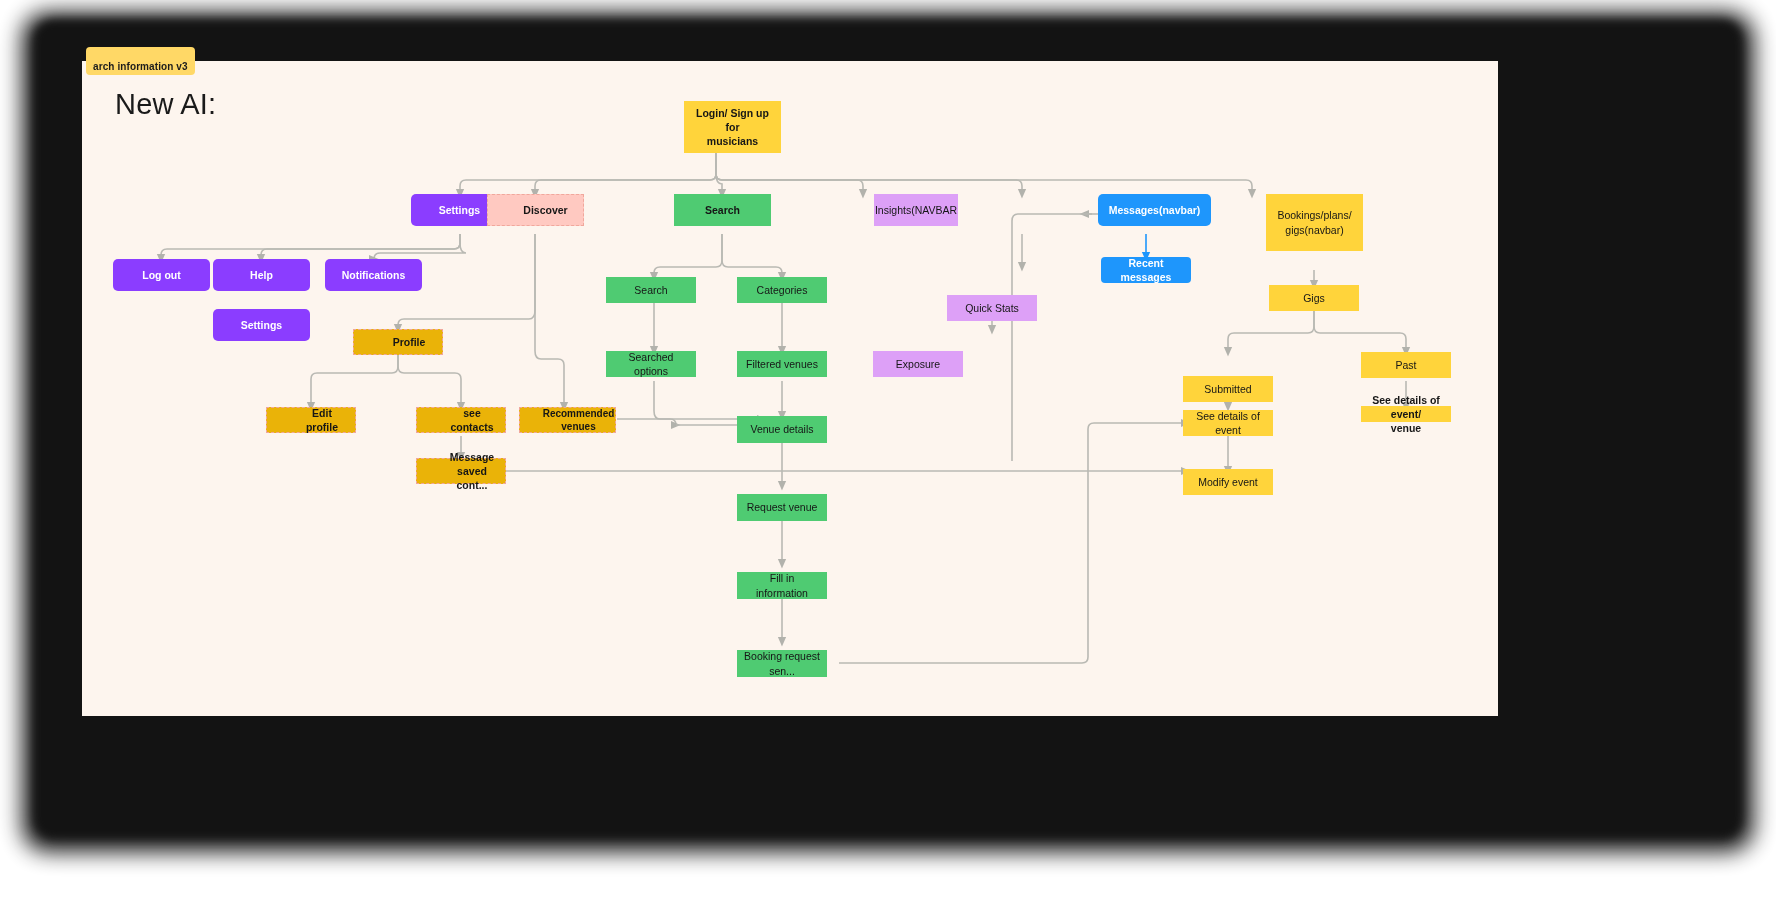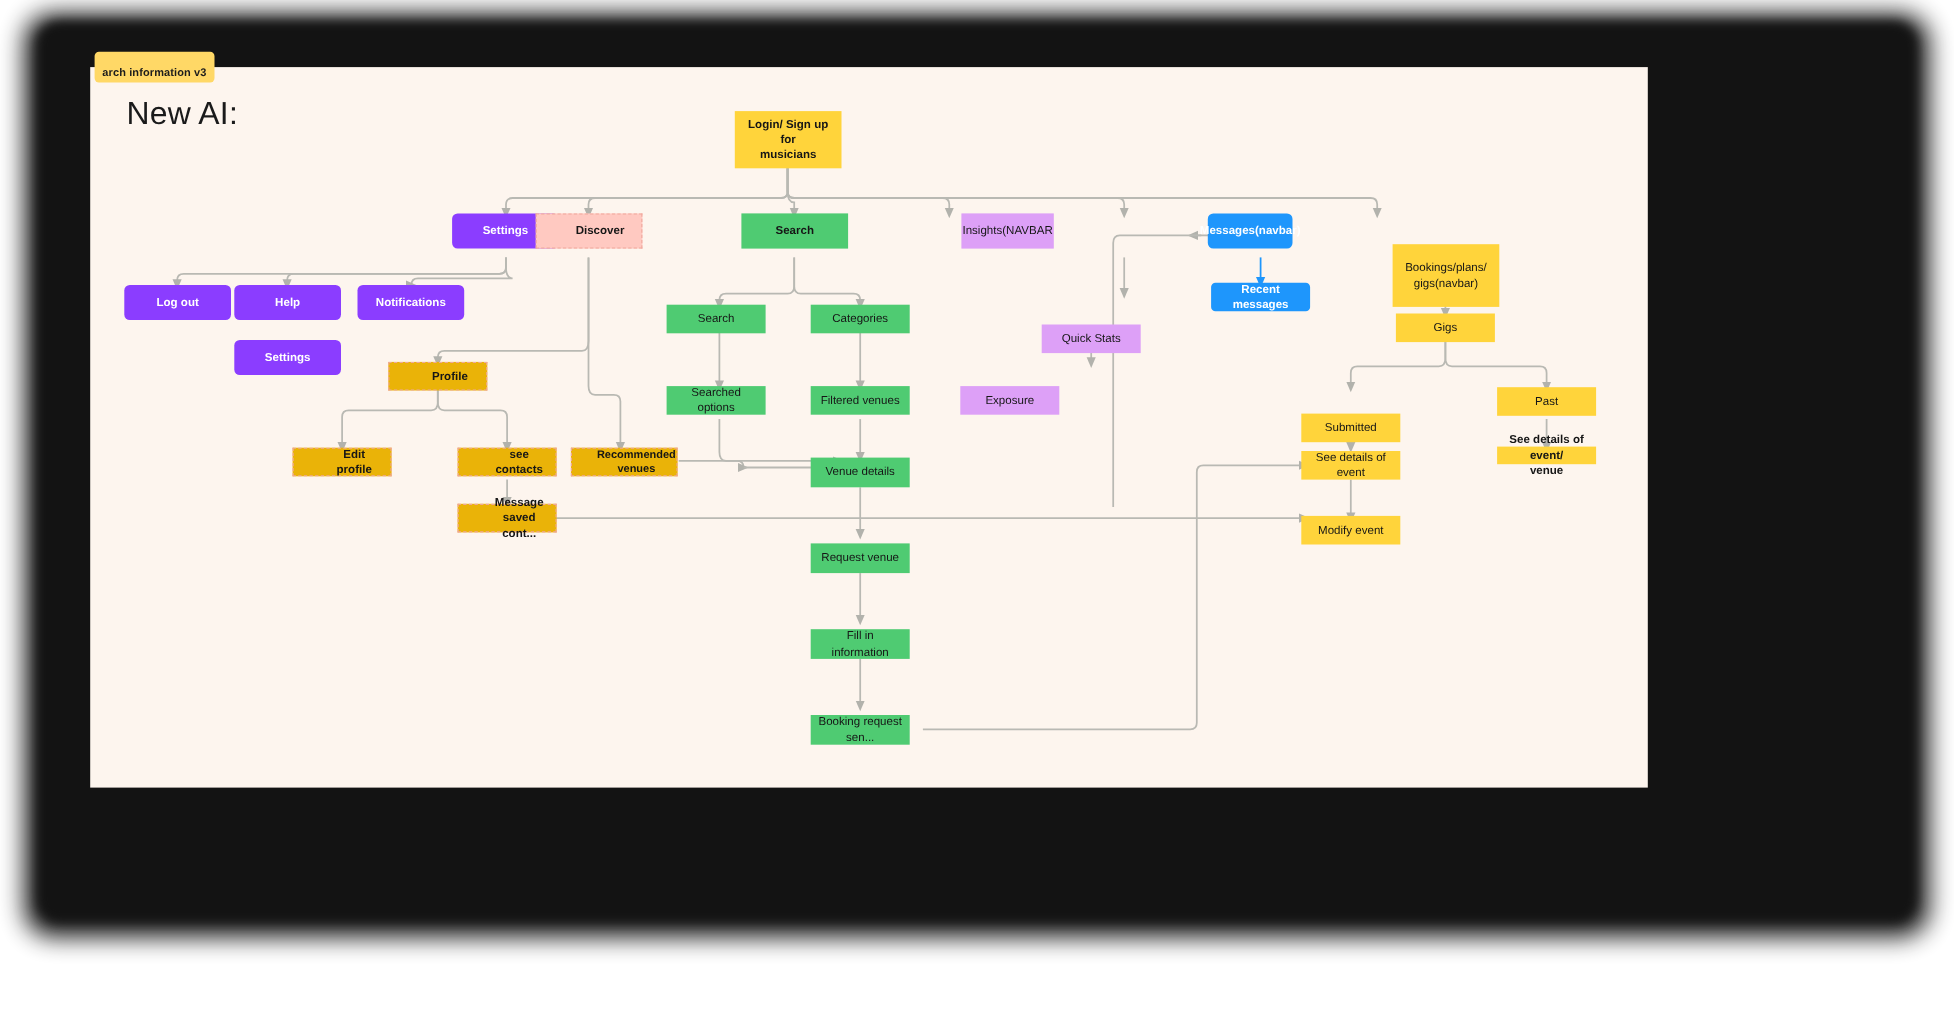--- a/index.html
+++ b/index.html
@@ -86,21 +86,21 @@
     display: flex;
     align-items: center;
     justify-content: center;
     text-align: center;
     font-size: 10.5px;
     line-height: 1.35;
     padding: 3px 6px;
     z-index: 3;
     white-space: pre-line;
   }
-  .n-yellow  { background:#ffd43b; color:#161616; font-weight:700; }
+  .n-yellow  { background:#ffd43b; color:#161616; font-weight:700;margin-left:16px; }
   .n-yellow2 { background:#ffd43b; color:#161616; font-weight:400; }
   .n-green   { background:#4fcb72; color:#161616; font-weight:400; }
   .n-pink    { background:#eab308; color:#161616; font-weight:700; border:1px dashed #f0a79c;padding-left:28px; }
   .n-pinkb   { background:#ffc9c1; color:#161616; font-weight:700; border:1px dashed #f0a79c; }
   .n-purple  { background:#8b3dff; color:#ffffff; font-weight:700; border-radius:5px; }
   .n-lpurple { background:#dda0f7; color:#161616; font-weight:400; }
   .n-blue    { background:#1e96fc; color:#ffffff; font-weight:700; border-radius:5px; }
   .n-blue2   { background:#1e96fc; color:#ffffff; font-weight:700; border-radius:4px; }
 </style>
 </head>
@@ -195,23 +195,23 @@
 musicians</div>
 
       <div class="node n-purple" style="left:329px; top:133px; width:97px; height:32px;">Settings</div>
 
       <div class="node n-pinkb" style="left:405px; top:133px; width:97px; height:32px;padding-left:26px;">Discover</div>
 
       <div class="node n-green" style="left:592px; top:133px; width:97px; height:32px; font-weight:700;">Search</div>
 
       <div class="node n-lpurple" style="left:792px; top:133px; width:84px; height:32px;">Insights(NAVBAR</div>
 
-      <div class="node n-blue" style="left:1016px; top:133px; width:77px; height:32px;">Messages(navbar)</div>
-
-      <div class="node n-yellow2" style="left:1184px; top:133px; width:97px; height:57px; font-weight:400;margin-top:28px;">Bookings/plans/
+      <div class="node n-blue" style="left:1016px; top:133px; width:113px; height:32px;">Messages(navbar)</div>
+
+      <div class="node n-yellow2" style="left:1184px; top:133px; width:97px; height:57px; font-weight:400;">Bookings/plans/
 gigs(navbar)</div>
 
       <div class="node n-purple" style="left:31px; top:198px; width:97px; height:32px;">Log out</div>
       <div class="node n-purple" style="left:131px; top:198px; width:97px; height:32px;">Help</div>
       <div class="node n-purple" style="left:243px; top:198px; width:97px; height:32px;">Notifications</div>
 
       <div class="node n-purple" style="left:131px; top:248px; width:97px; height:32px;">Settings</div>
 
       <div class="node n-green" style="left:524px; top:216px; width:90px; height:26px;">Search</div>
       <div class="node n-green" style="left:655px; top:216px; width:90px; height:26px;">Categories</div>

